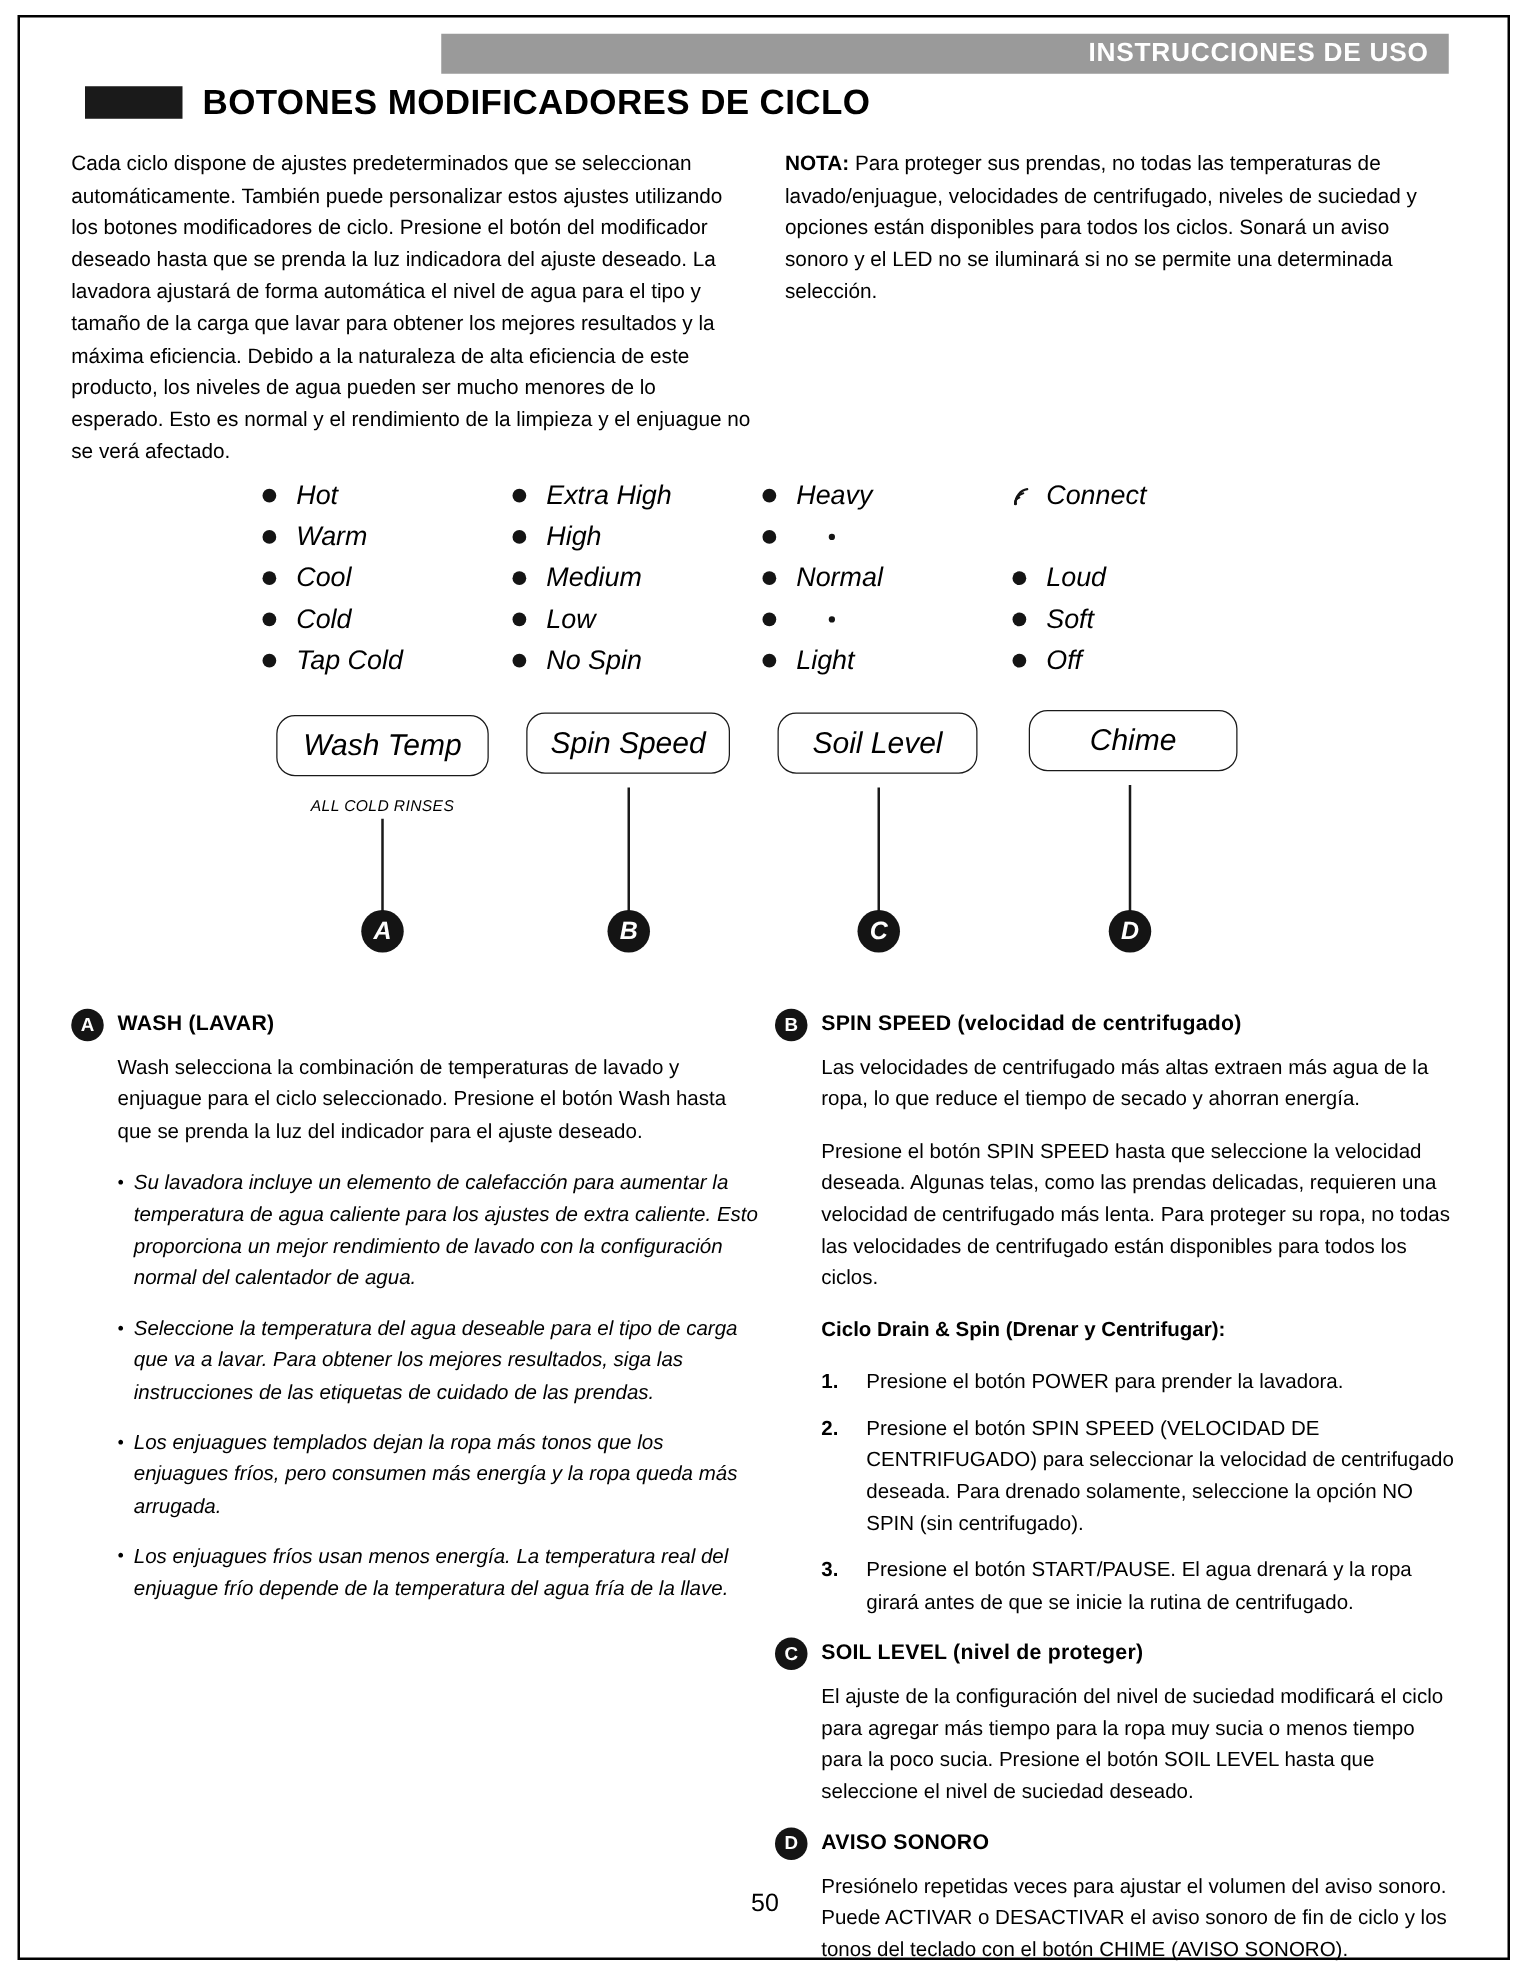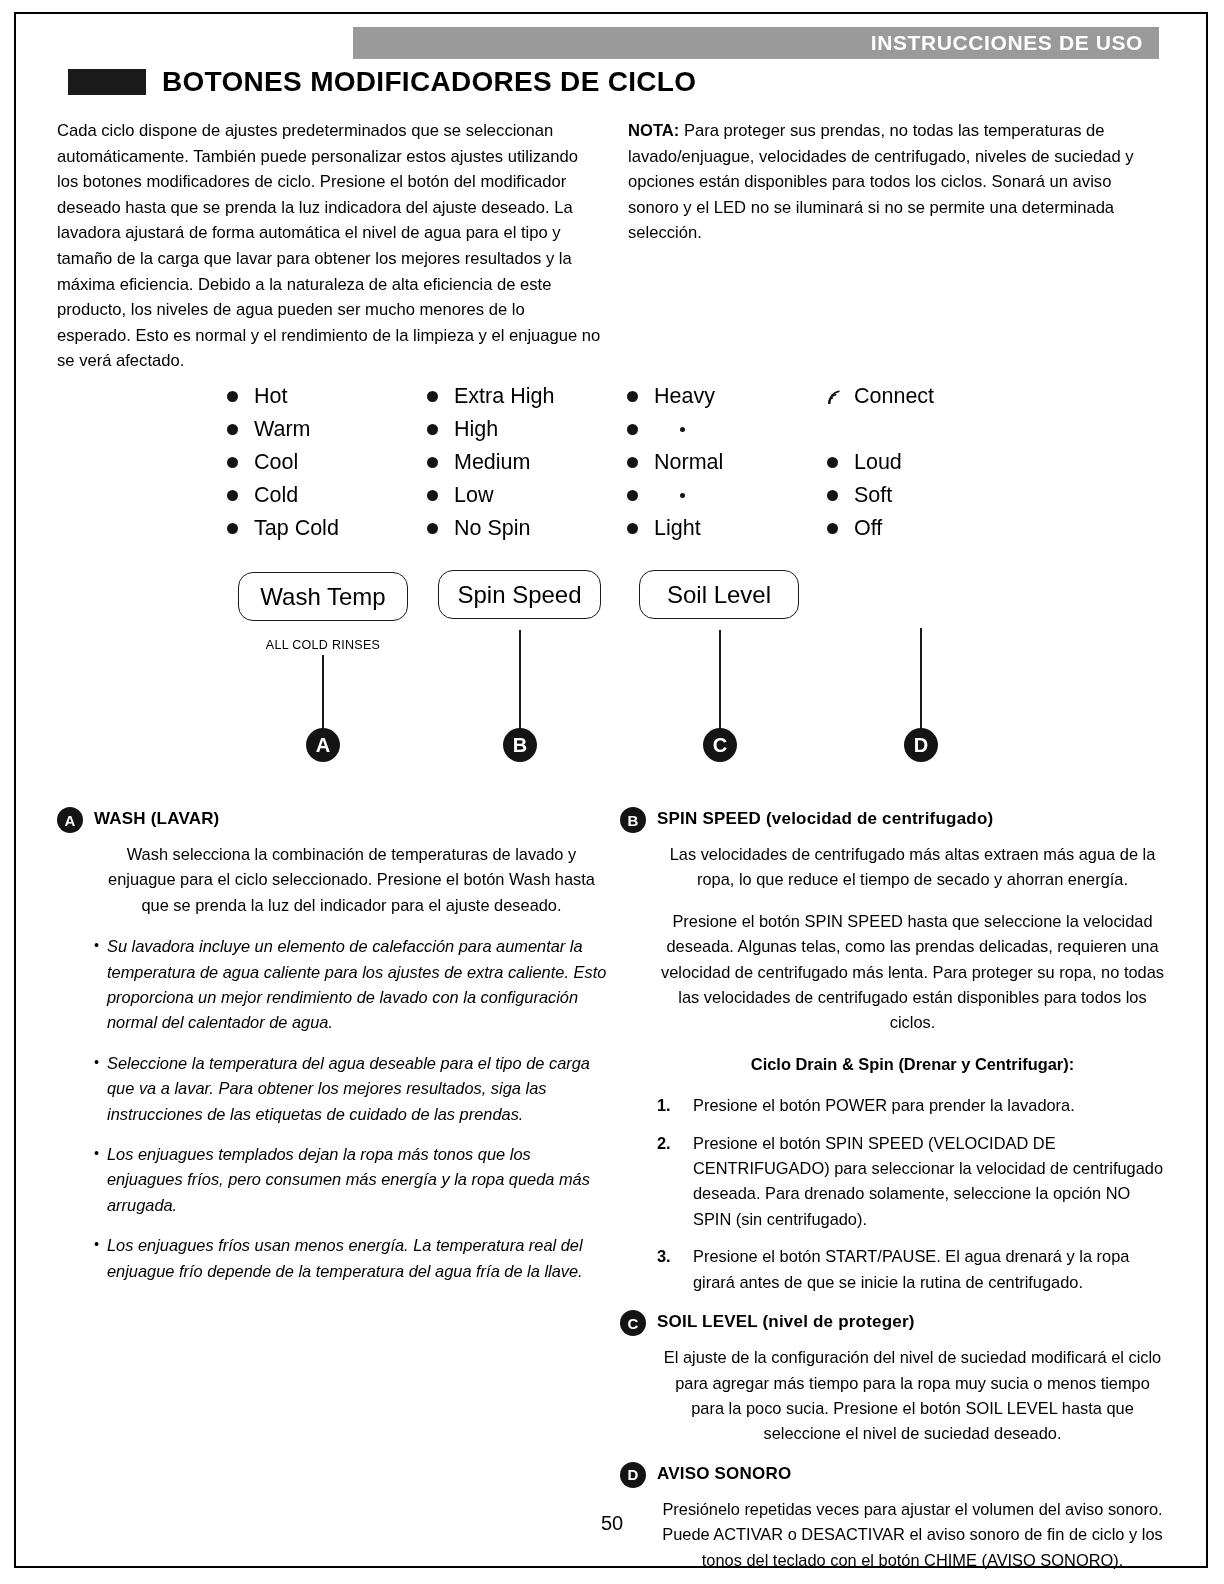--- a/index.html
+++ b/index.html
@@ -84,24 +84,25 @@
     top: 118px;
     width: 535px;
     font-size: 16.6px;
     line-height: 25.6px;
   }
   .nota-label { font-weight: bold; }
 
   
   .diagram {
     position: absolute;
-    left: 227px;
+    left: 210px;
     top: 380px;
     width: 800px;
     height: 395px;
+    font-style: italic;
   }
   .opt-col {
     position: absolute;
     top: 0;
     width: 200px;
   }
   .opt-col.c1 { left: 0px; }
   .opt-col.c2 { left: 200px; }
   .opt-col.c3 { left: 400px; }
   .opt-col.c4 { left: 600px; }
@@ -242,21 +243,21 @@
     font-weight: bold;
     letter-spacing: 0.2px;
     padding-top: 3px;
   }
 
   .sec-body {
     padding-left: 37px;
     font-size: 16.4px;
     line-height: 25.4px;
   }
-  .sec-body p { margin: 0 0 16px 0; text-align: center; }
+  .sec-body p { margin: 0 0 16px 0; }
   .sec-body p:last-child { margin-bottom: 0; }
 
   .dash-list {
     list-style: none;
     margin: 0;
     padding: 0;
     font-style: italic;
   }
   .dash-list li {
     position: relative;
@@ -435,20 +436,23 @@
   <div class="btn-box box-a">
       <span class="btn-box-label">Wash Temp</span>
     </div>
   <div class="box-sublabel">ALL COLD RINSES</div>
   <div class="btn-box box-b">
       <span class="btn-box-label">Spin Speed</span>
     </div>
   <div class="btn-box box-c">
       <span class="btn-box-label">Soil Level</span>
     </div>
+  <div class="btn-box box-d">
+      <span class="btn-box-label">Chime</span>
+    </div>
 
   <div class="leader lead-a"></div>
   <div class="leader lead-b"></div>
   <div class="leader lead-c"></div>
   <div class="leader lead-d"></div>
 
   <div class="circle-marker mark-a">A</div>
   <div class="circle-marker mark-b">B</div>
   <div class="circle-marker mark-c">C</div>
   <div class="circle-marker mark-d">D</div>

